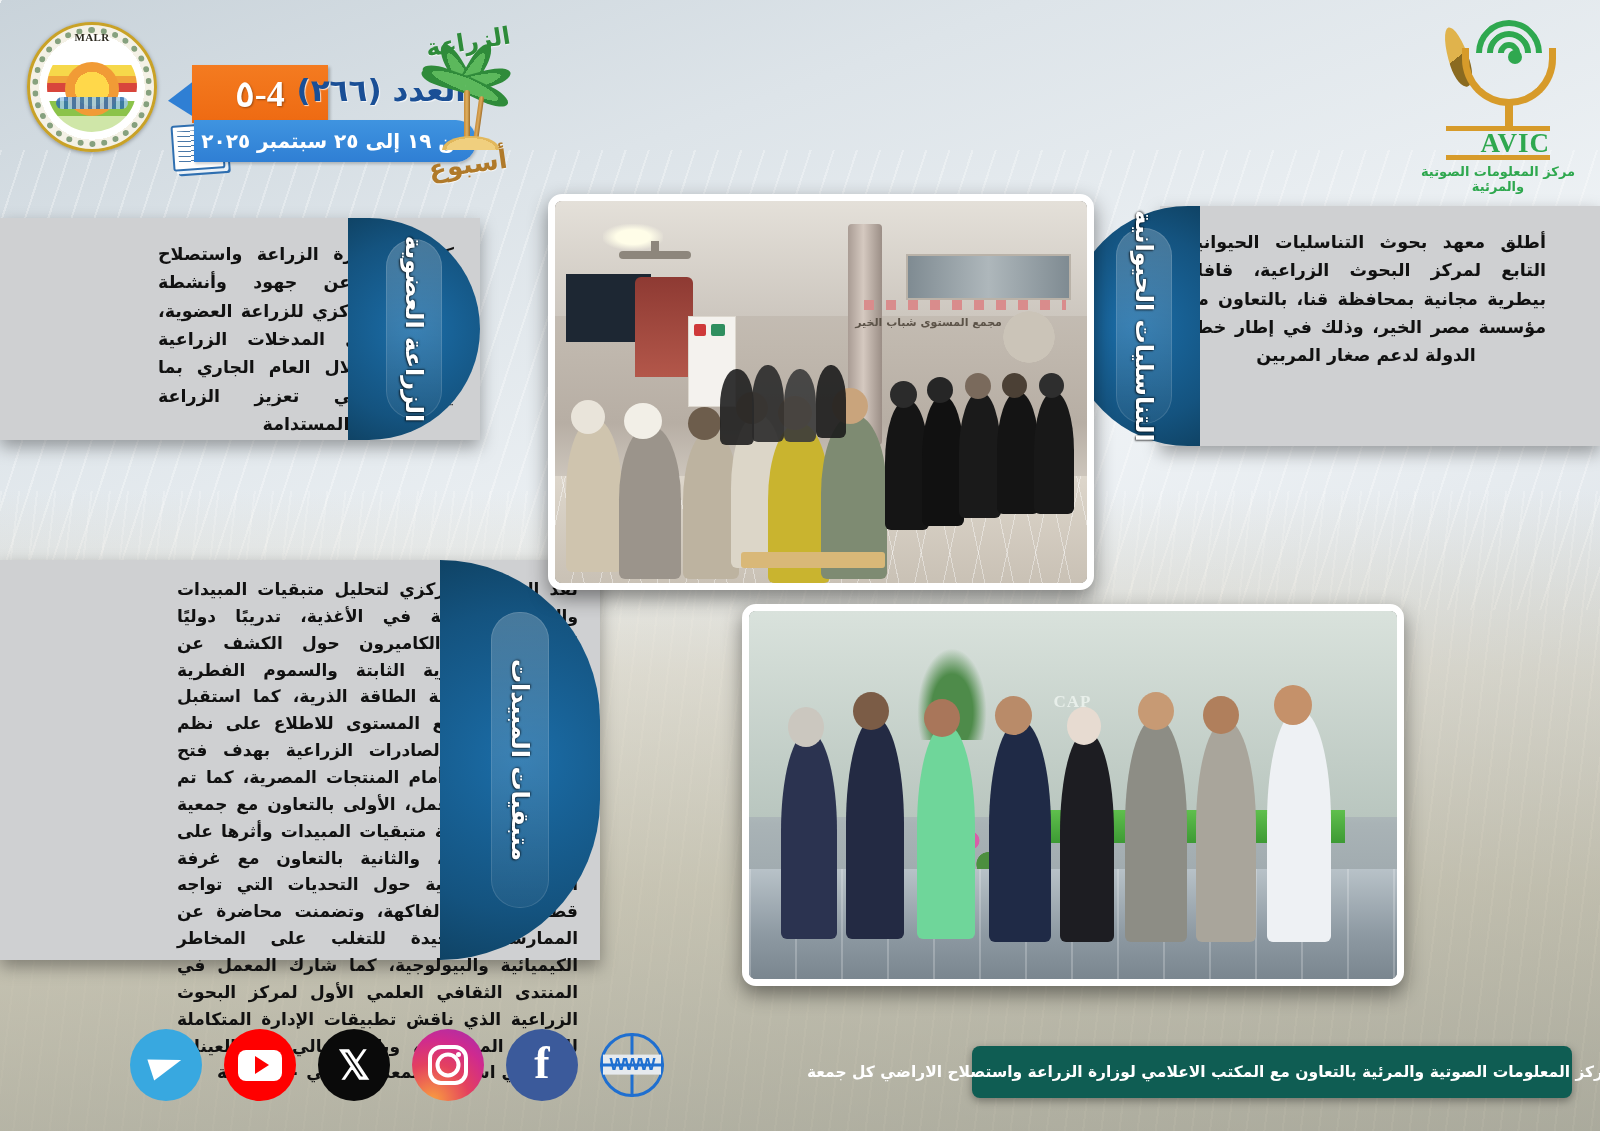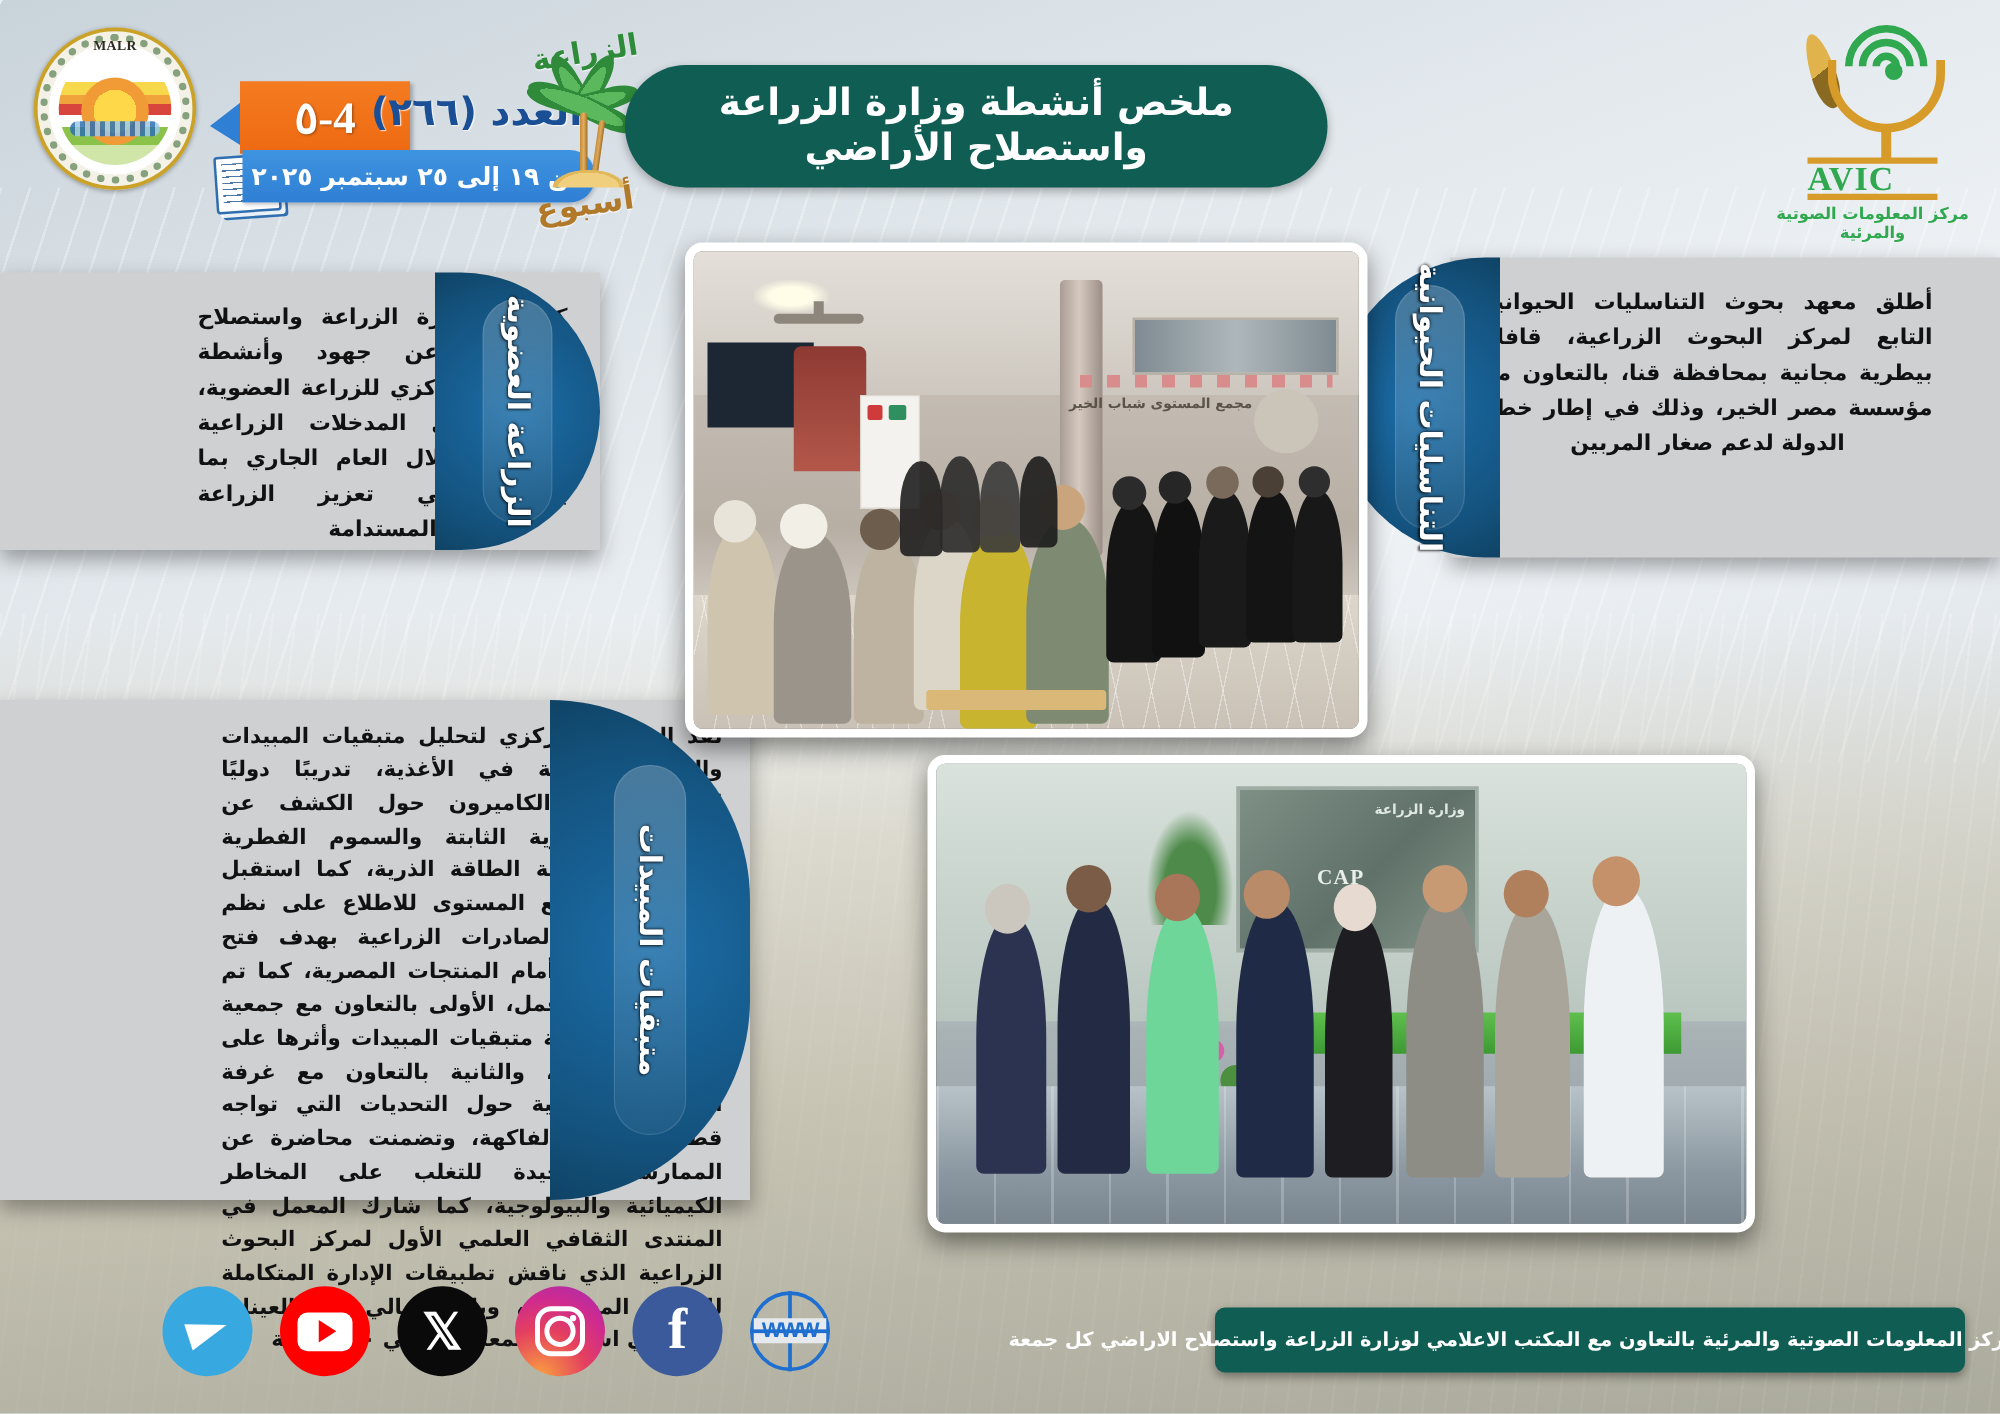--- a/index.html
+++ b/index.html
@@ -185,21 +185,21 @@
   .avic-stem{ position:absolute; left:103px; top:95px; width:8px; height:26px; background:#d79b2a; }
   .avic-wheat{
     position:absolute; left:46px; top:18px; width:20px; height:62px;
     background:linear-gradient(160deg,#e0b34c 0 50%, #8a6a20 50% 100%);
     border-radius:50% 50% 50% 50%/60% 60% 40% 40%;
     transform:rotate(-18deg);
   }
   .avic-name{
     position:absolute; left:44px; top:118px; width:104px; height:34px;
     border-top:5px solid #d79b2a; border-bottom:5px solid #d79b2a;
-    display:flex; align-items:center; justify-content:flex-end;
+    display:flex; align-items:center; justify-content:flex-start;
   }
   .avic-name span{
     color:#2fa84f; font-size:27px; font-weight:bold; letter-spacing:1px;
     font-family:"Liberation Serif", serif;
   }
   .avic-sub{
     position:absolute; left:8px; top:156px; width:176px; text-align:center;
     color:#2fa84f; font-size:13px; font-weight:bold; letter-spacing:.5px;
   }
 
@@ -394,23 +394,20 @@
         <div class="palm-frond" style="transform:rotate(-15deg);"></div>
         <div class="palm-frond" style="transform:rotate(25deg);"></div>
         <div class="palm-frond" style="transform:rotate(200deg);"></div>
         <div class="palm-trunk"></div>
         <div class="palm-trunk2"></div>
         <div class="palm-sand"></div>
       </div>
       <div class="palm-word-bot">أسبوع</div>
     </div>
 
-    <div class="title-pill">
-      <span>ملخص أنشطة وزارة الزراعة واستصلاح الأراضي</span>
-    </div>
 
     <div class="avic">
       <div class="avic-wheat"></div>
       <div class="avic-wave">
         <div class="avic-arc" style="left:0;top:0;width:66px;height:66px;"></div>
         <div class="avic-arc" style="left:11px;top:11px;width:44px;height:44px;"></div>
         <div class="avic-arc" style="left:22px;top:22px;width:22px;height:22px;"></div>
         <div class="avic-dot"></div>
       </div>
       <div class="avic-cup"></div>
@@ -497,23 +494,20 @@
       <div class="p" style="left:37%; top:43%; width:32px; height:20%; background:#2a2a2a; opacity:.9;"></div>
       <div class="p" style="left:43%; top:44%; width:32px; height:19%; background:#3b3b3b; opacity:.9;"></div>
       <div class="p" style="left:49%; top:43%; width:30px; height:19%; background:#1c1c1c; opacity:.9;"></div>
       <div style="position:absolute; left:35%; bottom:4%; width:27%; height:16px; background:#d9b878; border-radius:3px;"></div>
     </div>
   </div>
 
   <div class="photo" id="photo-delegation">
     <div class="lobby">
       <div class="lobby-wall"></div>
-      <div class="lobby-plaque">
-        <span>وزارة الزراعة</span>
-      </div>
       <div class="lobby-cap">CAP</div>
       <div class="lobby-plant"></div>
       <div class="lobby-green"></div>
       <div class="lobby-flowers"></div>
       <div class="lobby-floor"></div>
 
       <div class="p" style="left:5%;  top:33%; width:56px; height:56%; background:#2b3350;"></div>
       <div class="head" style="left:6%; top:26%; width:36px; height:40px; background:#cbc7bf;"></div>
 
       <div class="p" style="left:15%; top:29%; width:58px; height:60%; background:#232a43;"></div>

